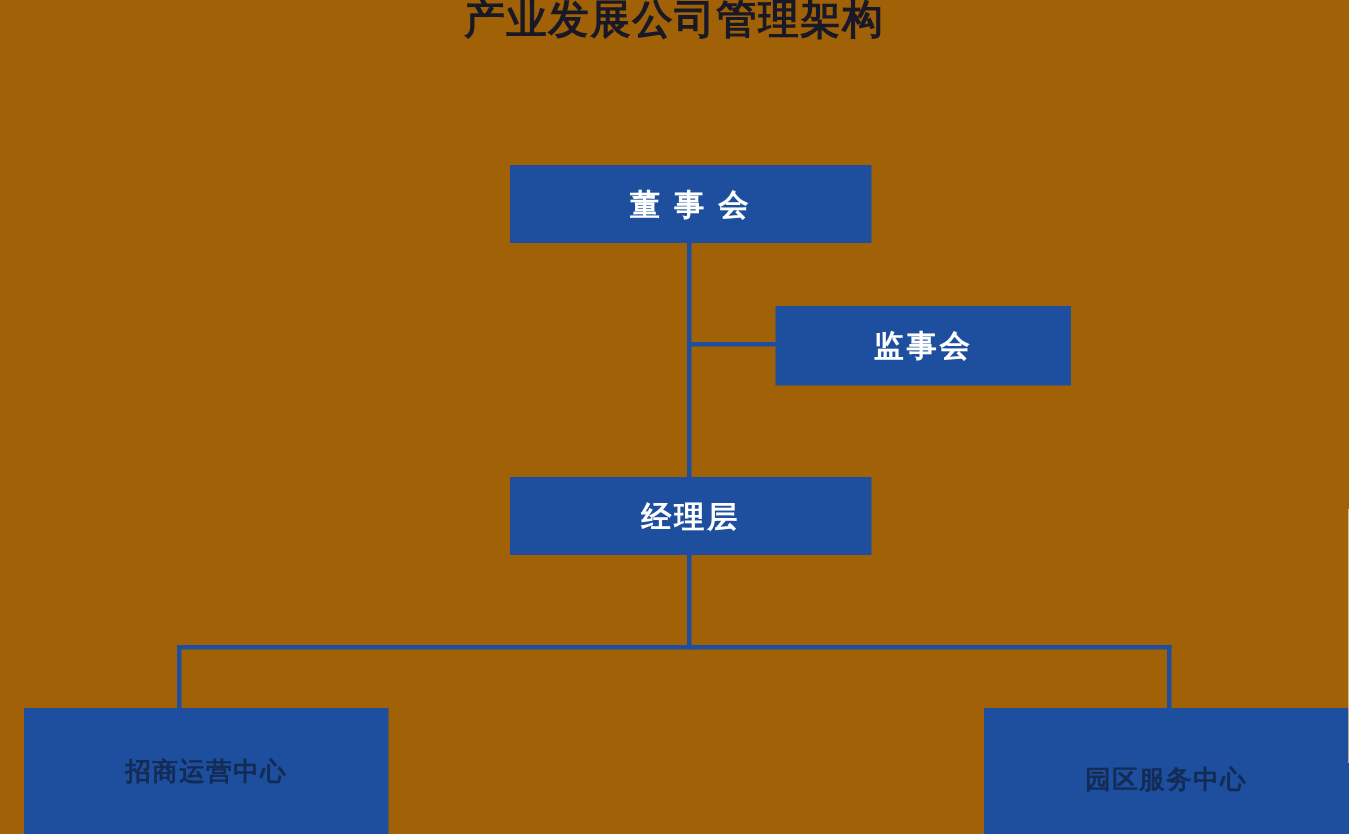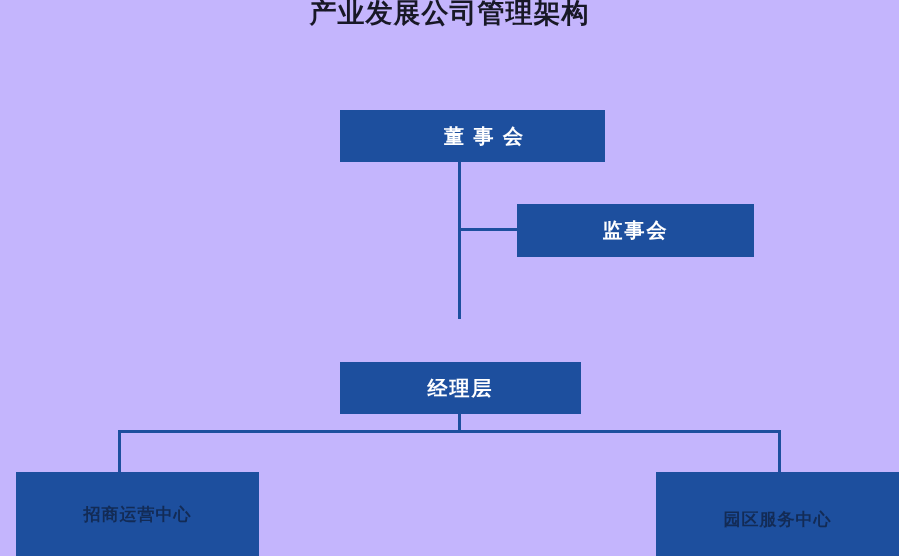--- a/index.html
+++ b/index.html
@@ -5,21 +5,21 @@
   html, body {
     margin: 0;
     padding: 0;
     background: #ffffff;
     font-family: "Liberation Sans", sans-serif;
   }
   .canvas {
     position: relative;
     width: 899px;
     height: 556px;
-    background: #c4b5fd;
+    background: #a16207;
     overflow: hidden;
   }
   .title {
     position: absolute;
     top: -4px;
     left: 0;
     width: 899px;
     text-align: center;
     font-size: 27px;
     font-weight: bold;
@@ -62,29 +62,29 @@
   <div class="line h" style="left:458px; top:228px; width:60px;"></div>
 
   <div class="line v" style="left:458px; top:370px; height:63px;"></div>
 
   <div class="line h" style="left:118px; top:430px; width:663px;"></div>
 
   <div class="line v" style="left:118px; top:430px; height:42px;"></div>
 
   <div class="line v" style="left:778px; top:430px; height:42px;"></div>
 
-  <div class="box" style="left:340px; top:110px; width:241px; height:52px;padding-left:24px;">
+  <div class="box" style="left:340px; top:110px; width:241px; height:52px;">
     <span>董 事 会</span>
   </div>
 
-  <div class="box" style="left:517px; top:204px; width:237px; height:53px;">
+  <div class="box" style="left:517px; top:204px; width:197px; height:53px;">
     <span>监事会</span>
   </div>
 
-  <div class="box" style="left:340px; top:318px; width:241px; height:52px;margin-top:44px;">
+  <div class="box" style="left:340px; top:318px; width:241px; height:52px;">
     <span>经理层</span>
   </div>
 
   <div class="box bottom" style="left:16px; top:472px; width:243px; height:84px;">
     <span>招商运营中心</span>
   </div>
 
   <div class="box bottom" style="left:656px; top:472px; width:243px; height:95px;">
     <span>园区服务中心</span>
   </div>

